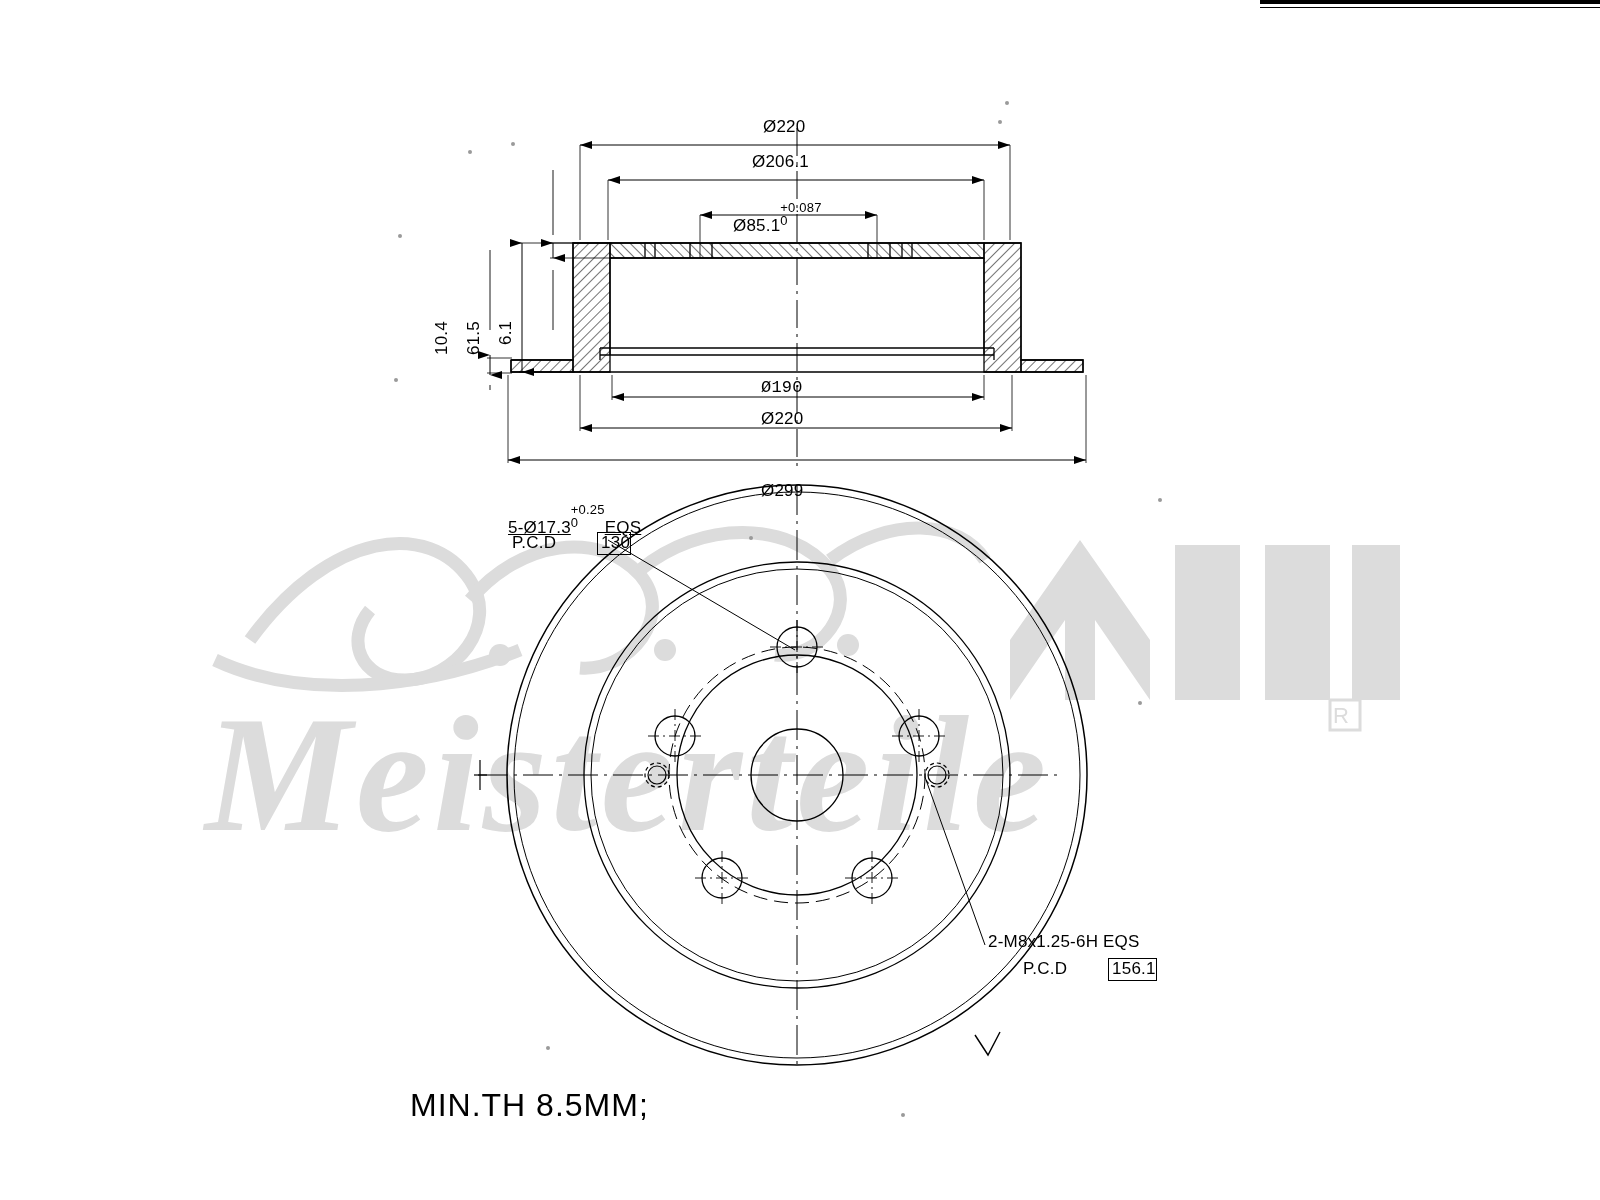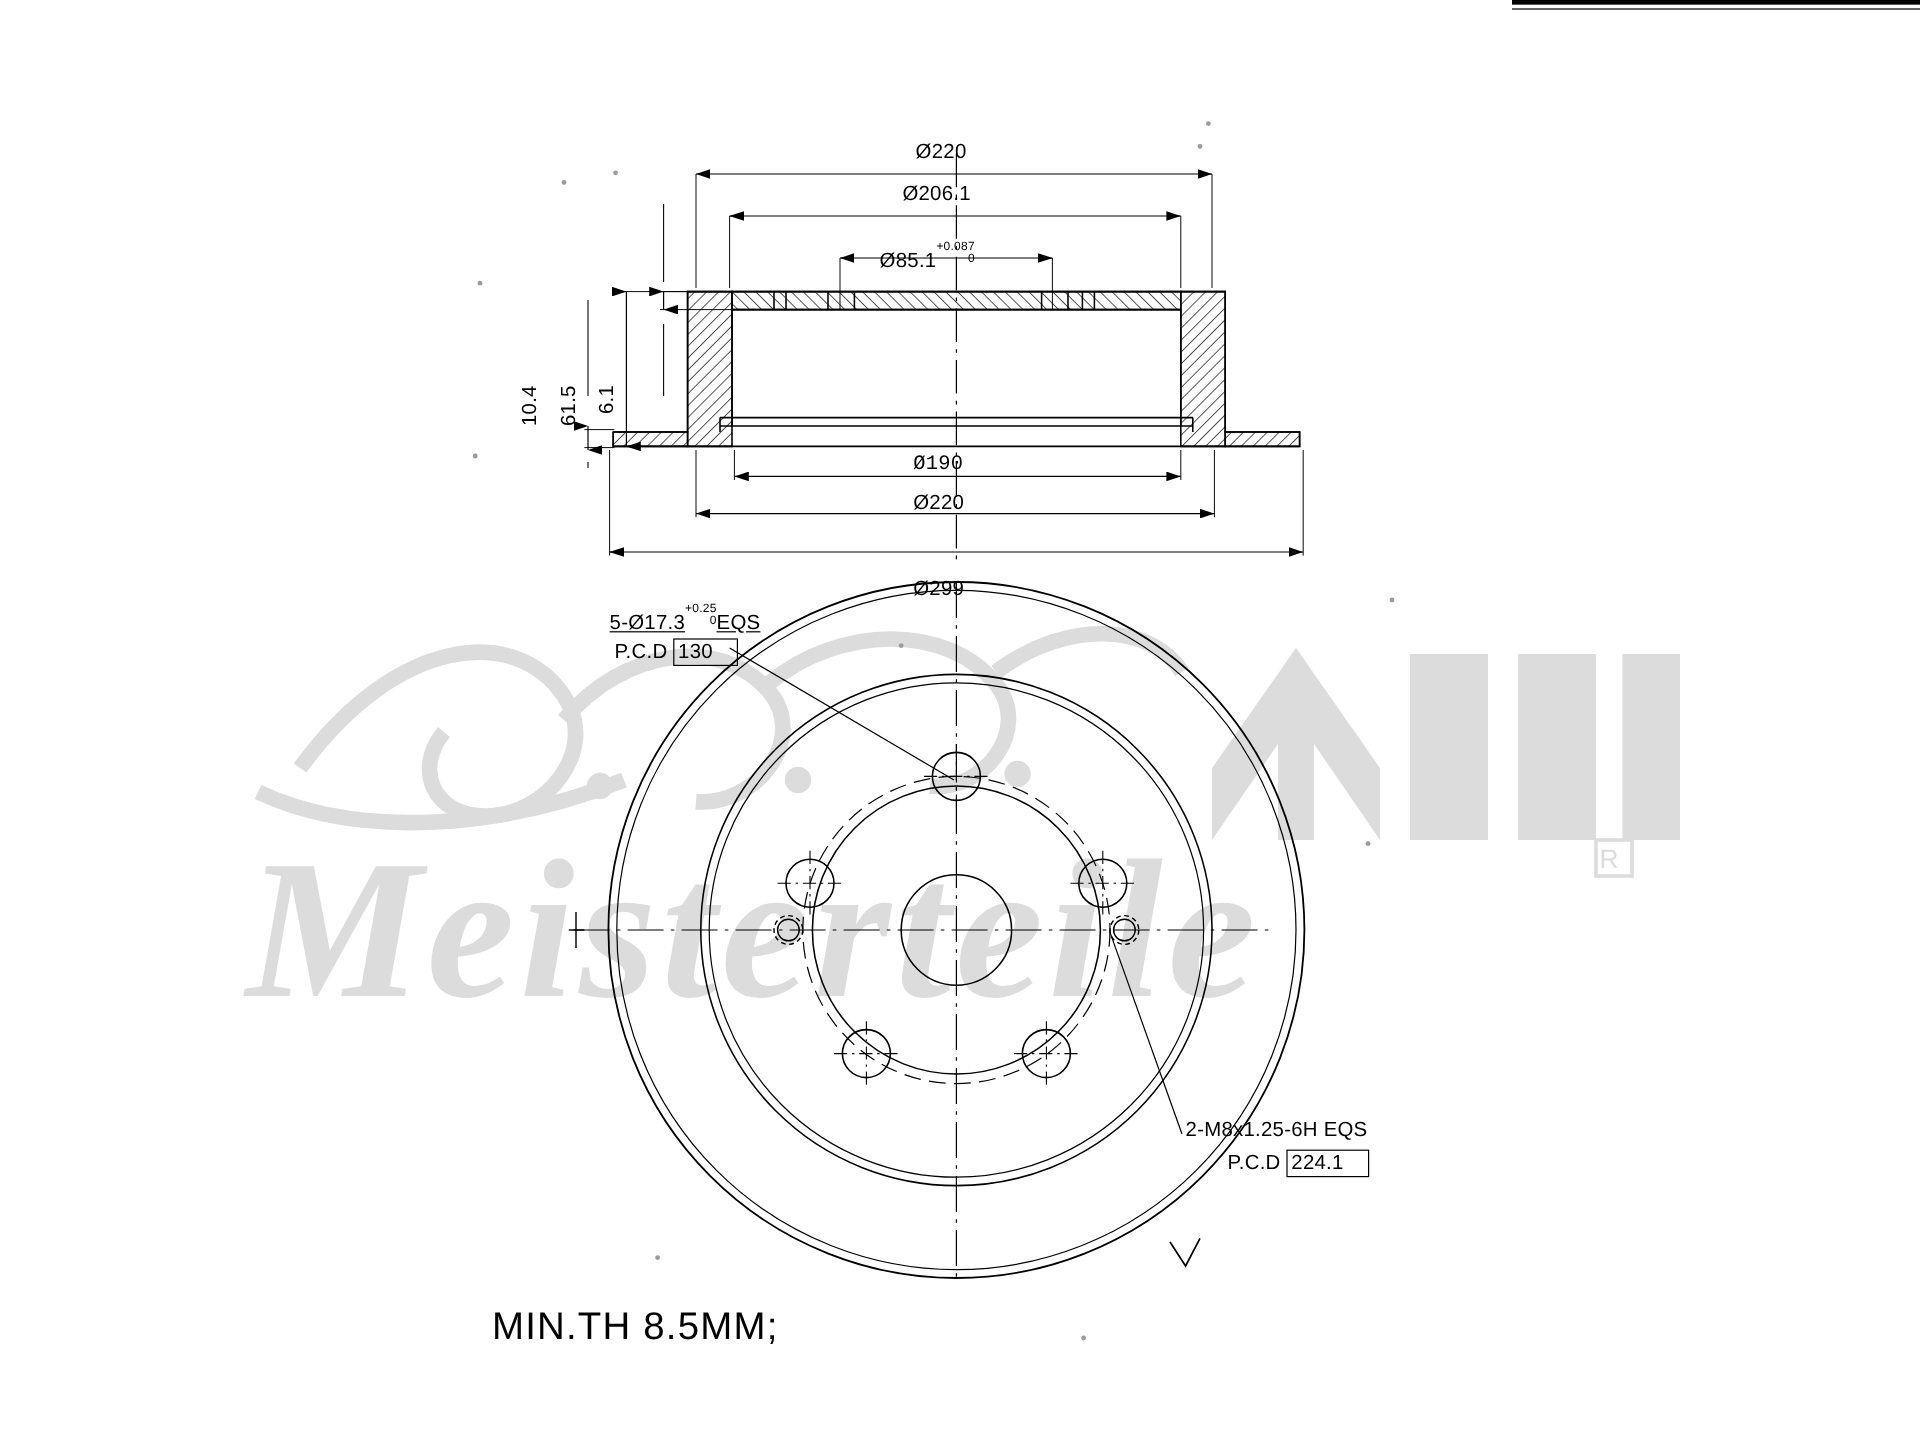--- a/index.html
+++ b/index.html
@@ -38,30 +38,31 @@
     color: #000;
     white-space: nowrap;
     letter-spacing: 0.2px;
   }
   .lbl.vert {
     transform-origin: left bottom;
     transform: rotate(-90deg);
   }
   .boxed {
     border: 1.2px solid #000;
-    padding: 0 20px 1px 3px;
+    padding: 0 0 1px 3px;
     display: inline-block;
     line-height: 1.15;
+    margin-left: 36px;
   }
   .sup-frac {
     display: inline-block;
-    font-size: 10px;
+    font-size: 13px;
     line-height: 1.0;
     vertical-align: 0.45em;
-    text-align: right;
+    text-align: left;
   }
   .sup-frac span { display: block; }
   .minth {
     position: absolute;
     left: 410px;
     top: 1087px;
     font-size: 32px;
     letter-spacing: 1px;
   }
   .topbar {
@@ -305,18 +306,18 @@
     <span>5-Ø17.3</span><span class="sup-frac"><span>+0.25</span><span>0</span></span><span>EQS</span>
   </div>
   <div class="lbl" style="left:512px; top:532px;">
     <span>P.C.D</span>
     <span class="boxed">130</span>
   </div>
 
   <div class="lbl" style="left:988px; top:932px;">2-M8x1.25-6H EQS</div>
   <div class="lbl" style="left:1023px; top:958px;">
     <span>P.C.D</span>
-    <span class="boxed">224.1</span>
+    <span class="boxed">156.1</span>
   </div>
 
   <div class="minth">MIN.TH 8.5MM;</div>
 
 </div>
 
 </body></html>

